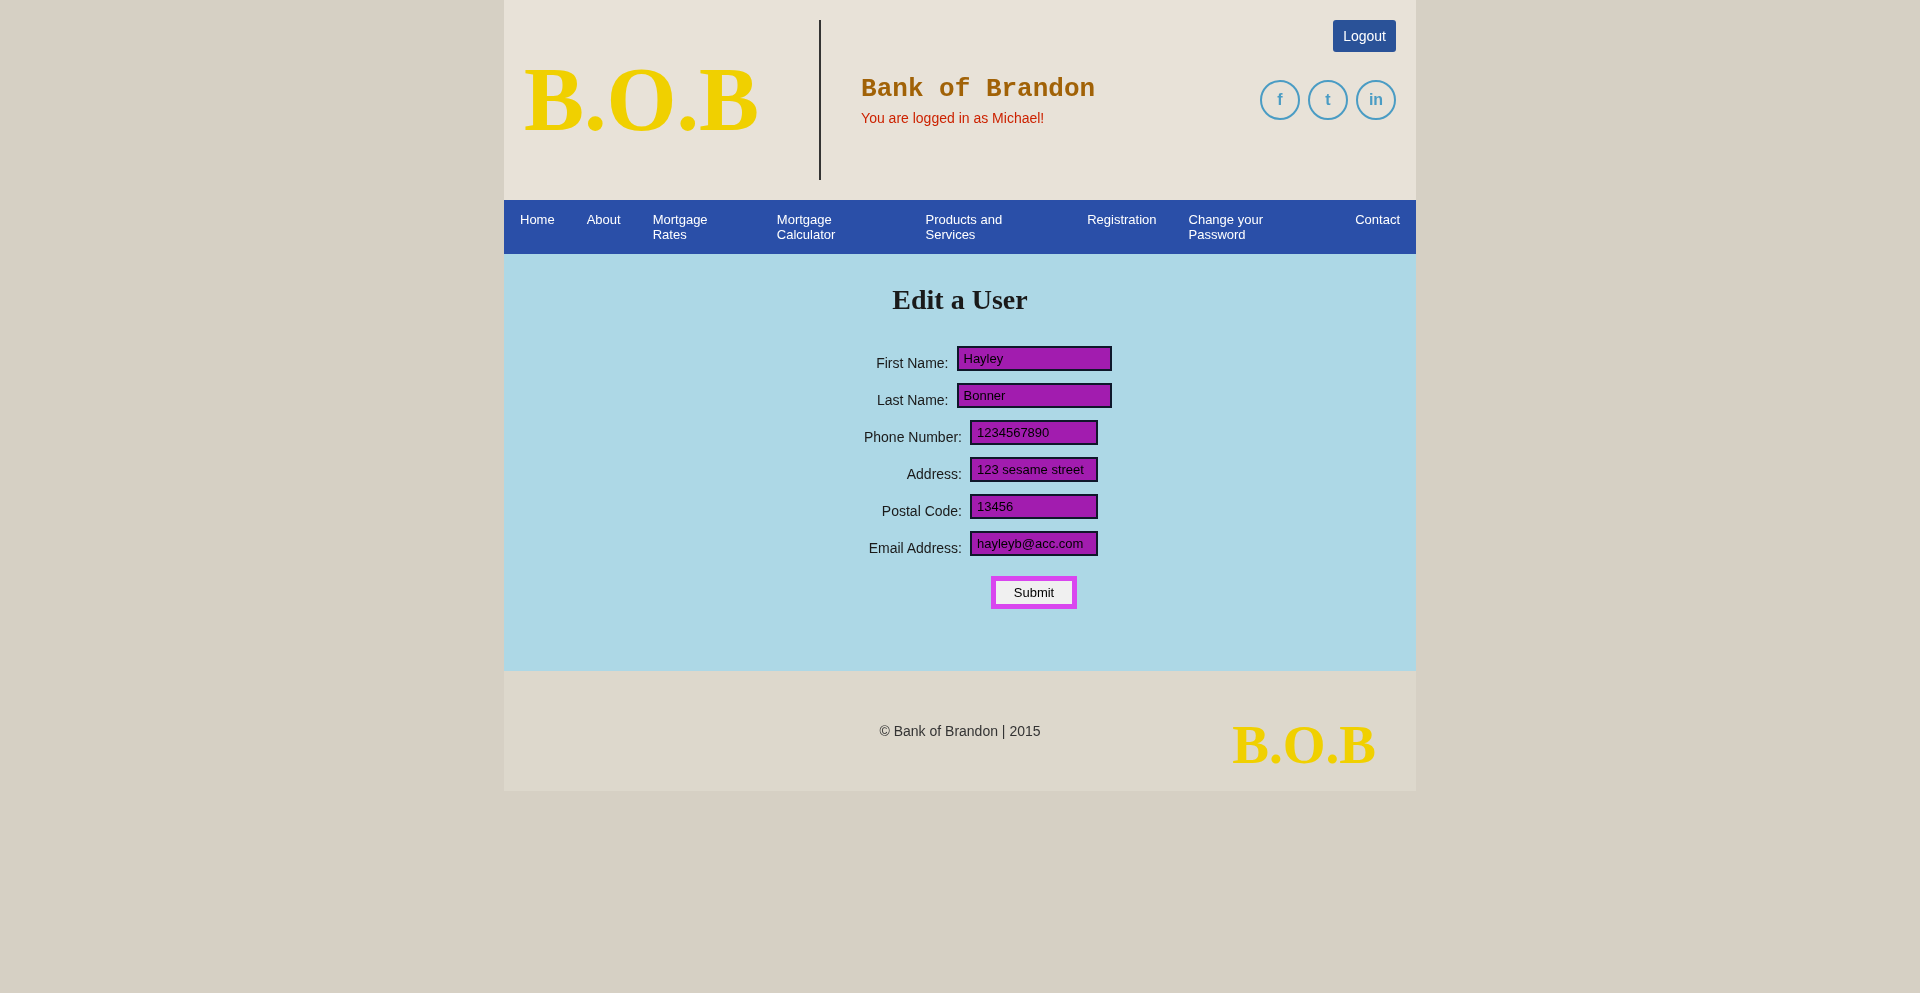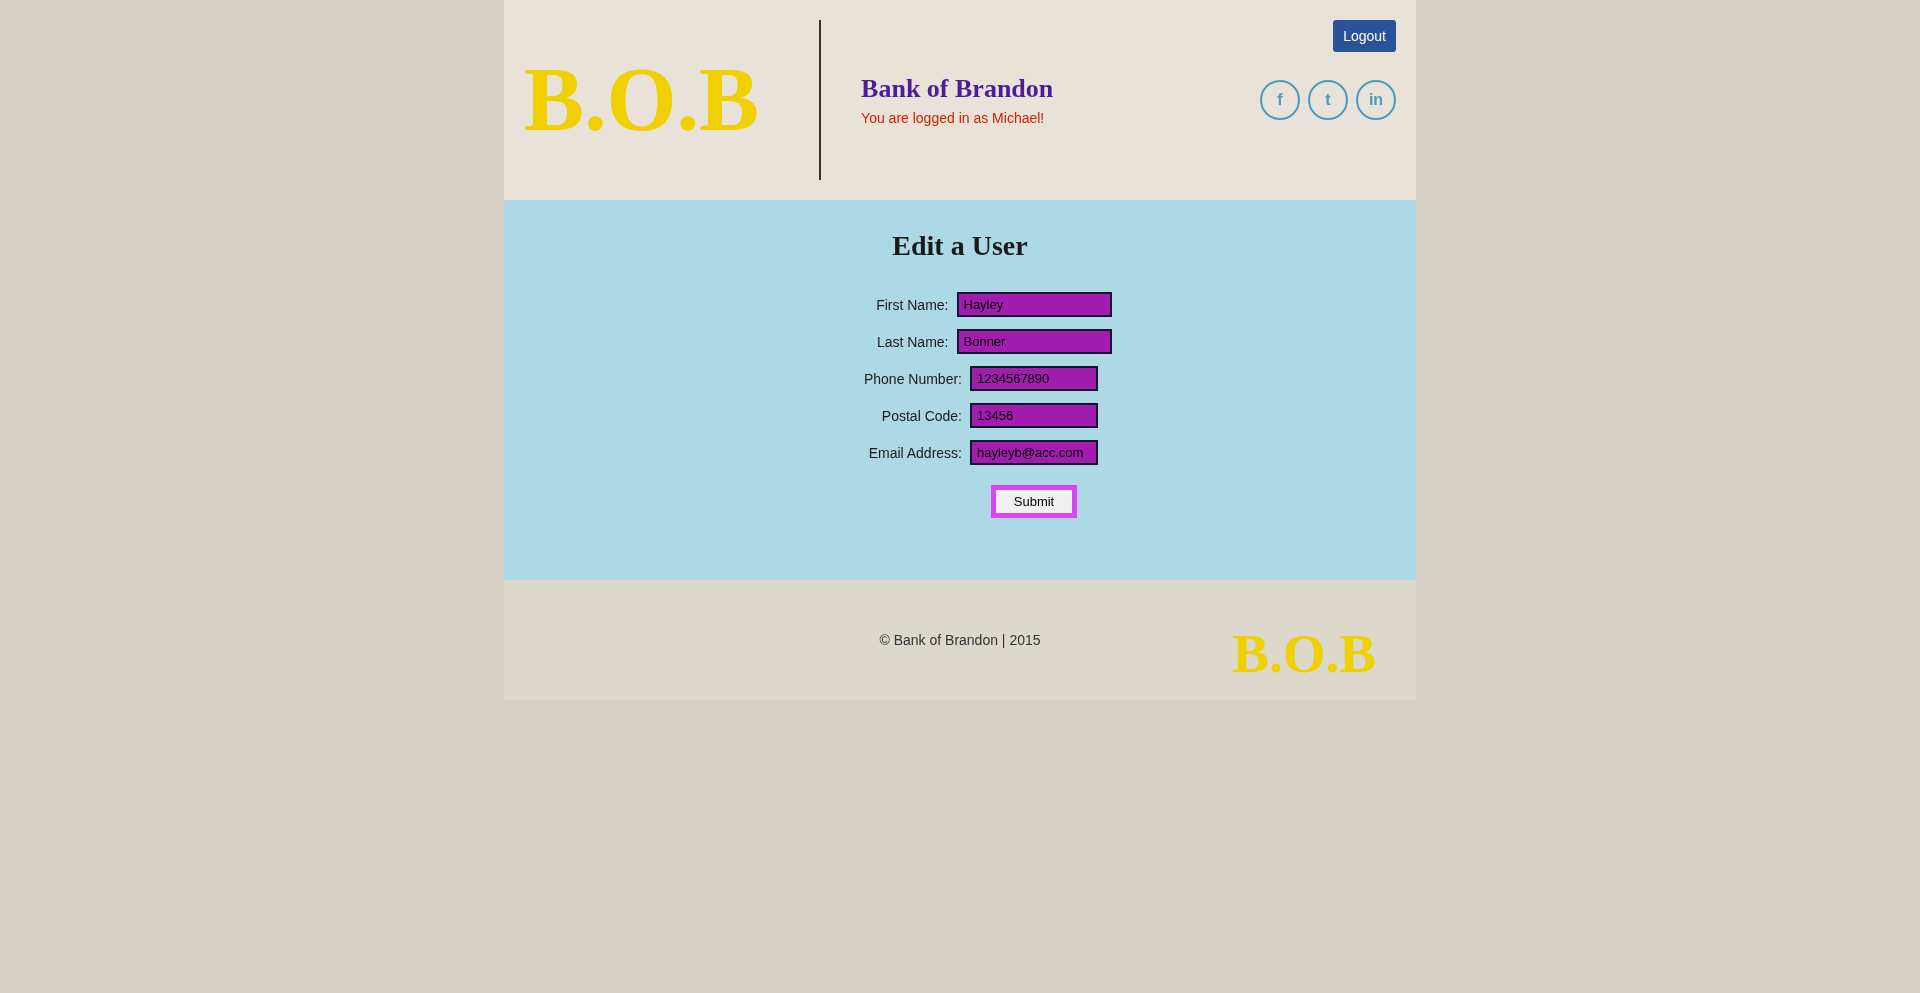--- a/index.html
+++ b/index.html
@@ -47,22 +47,22 @@
     }
 
     .bank-info {
       flex: 1;
       padding-left: 10px;
     }
 
     .bank-name {
       font-size: 26px;
       font-weight: bold;
-      color: #4c1d95;
-      font-family: Liberation Serif, serif;
+      color: #a16207;
+      font-family: Liberation Mono, monospace;
     }
 
     .logged-in-text {
       color: #cc2200;
       font-size: 14px;
       margin-top: 6px;
     }
 
     .social-icons {
       display: flex;
@@ -131,21 +131,21 @@
     }
 
     .form-container {
       display: flex;
       flex-direction: column;
       align-items: center;
     }
 
     .form-row {
       display: flex;
-      align-items: center;
+      align-items: flex-end;
       margin-bottom: 12px;
       width: 100%;
       justify-content: center;
     }
 
     .form-label {
       text-align: right;
       width: 140px;
       margin-right: 8px;
       font-size: 14px;
@@ -215,20 +215,30 @@
       <div class="logged-in-text">You are logged in as Michael!</div>
     </div>
     <div class="social-icons">
       <div class="social-icon">f</div>
       <div class="social-icon">t</div>
       <div class="social-icon">in</div>
     </div>
     <button class="logout-btn">Logout</button>
   </div>
 
+  <nav class="navbar">
+    <a href="#">Home</a>
+    <a href="#">About</a>
+    <a href="#">Mortgage Rates</a>
+    <a href="#">Mortgage Calculator</a>
+    <a href="#">Products and Services</a>
+    <a href="#">Registration</a>
+    <a href="#">Change your Password</a>
+    <a href="#">Contact</a>
+  </nav>
 
   <div class="main-content">
     <h2 class="page-title">Edit a User</h2>
 
     <div class="form-container">
 
       <div class="form-row">
         <label class="form-label">First Name:</label>
         <input type="text" class="form-input" value="Hayley" style="">
       </div>
@@ -236,20 +246,24 @@
       <div class="form-row">
         <label class="form-label">Last Name:</label>
         <input type="text" class="form-input" value="Bonner" style="">
       </div>
 
       <div class="form-row">
         <label class="form-label">Phone Number:</label>
         <input type="text" class="form-input form-input-wide" value="1234567890" style="">
       </div>
 
+      <div class="form-row">
+        <label class="form-label">Address:</label>
+        <input type="text" class="form-input form-input-wide" value="123 sesame street" style="">
+      </div>
 
       <div class="form-row">
         <label class="form-label">Postal Code:</label>
         <input type="text" class="form-input form-input-wide" value="13456" style="">
       </div>
 
       <div class="form-row">
         <label class="form-label">Email Address:</label>
         <input type="text" class="form-input form-input-wide" value="hayleyb@acc.com" style="">
       </div>

